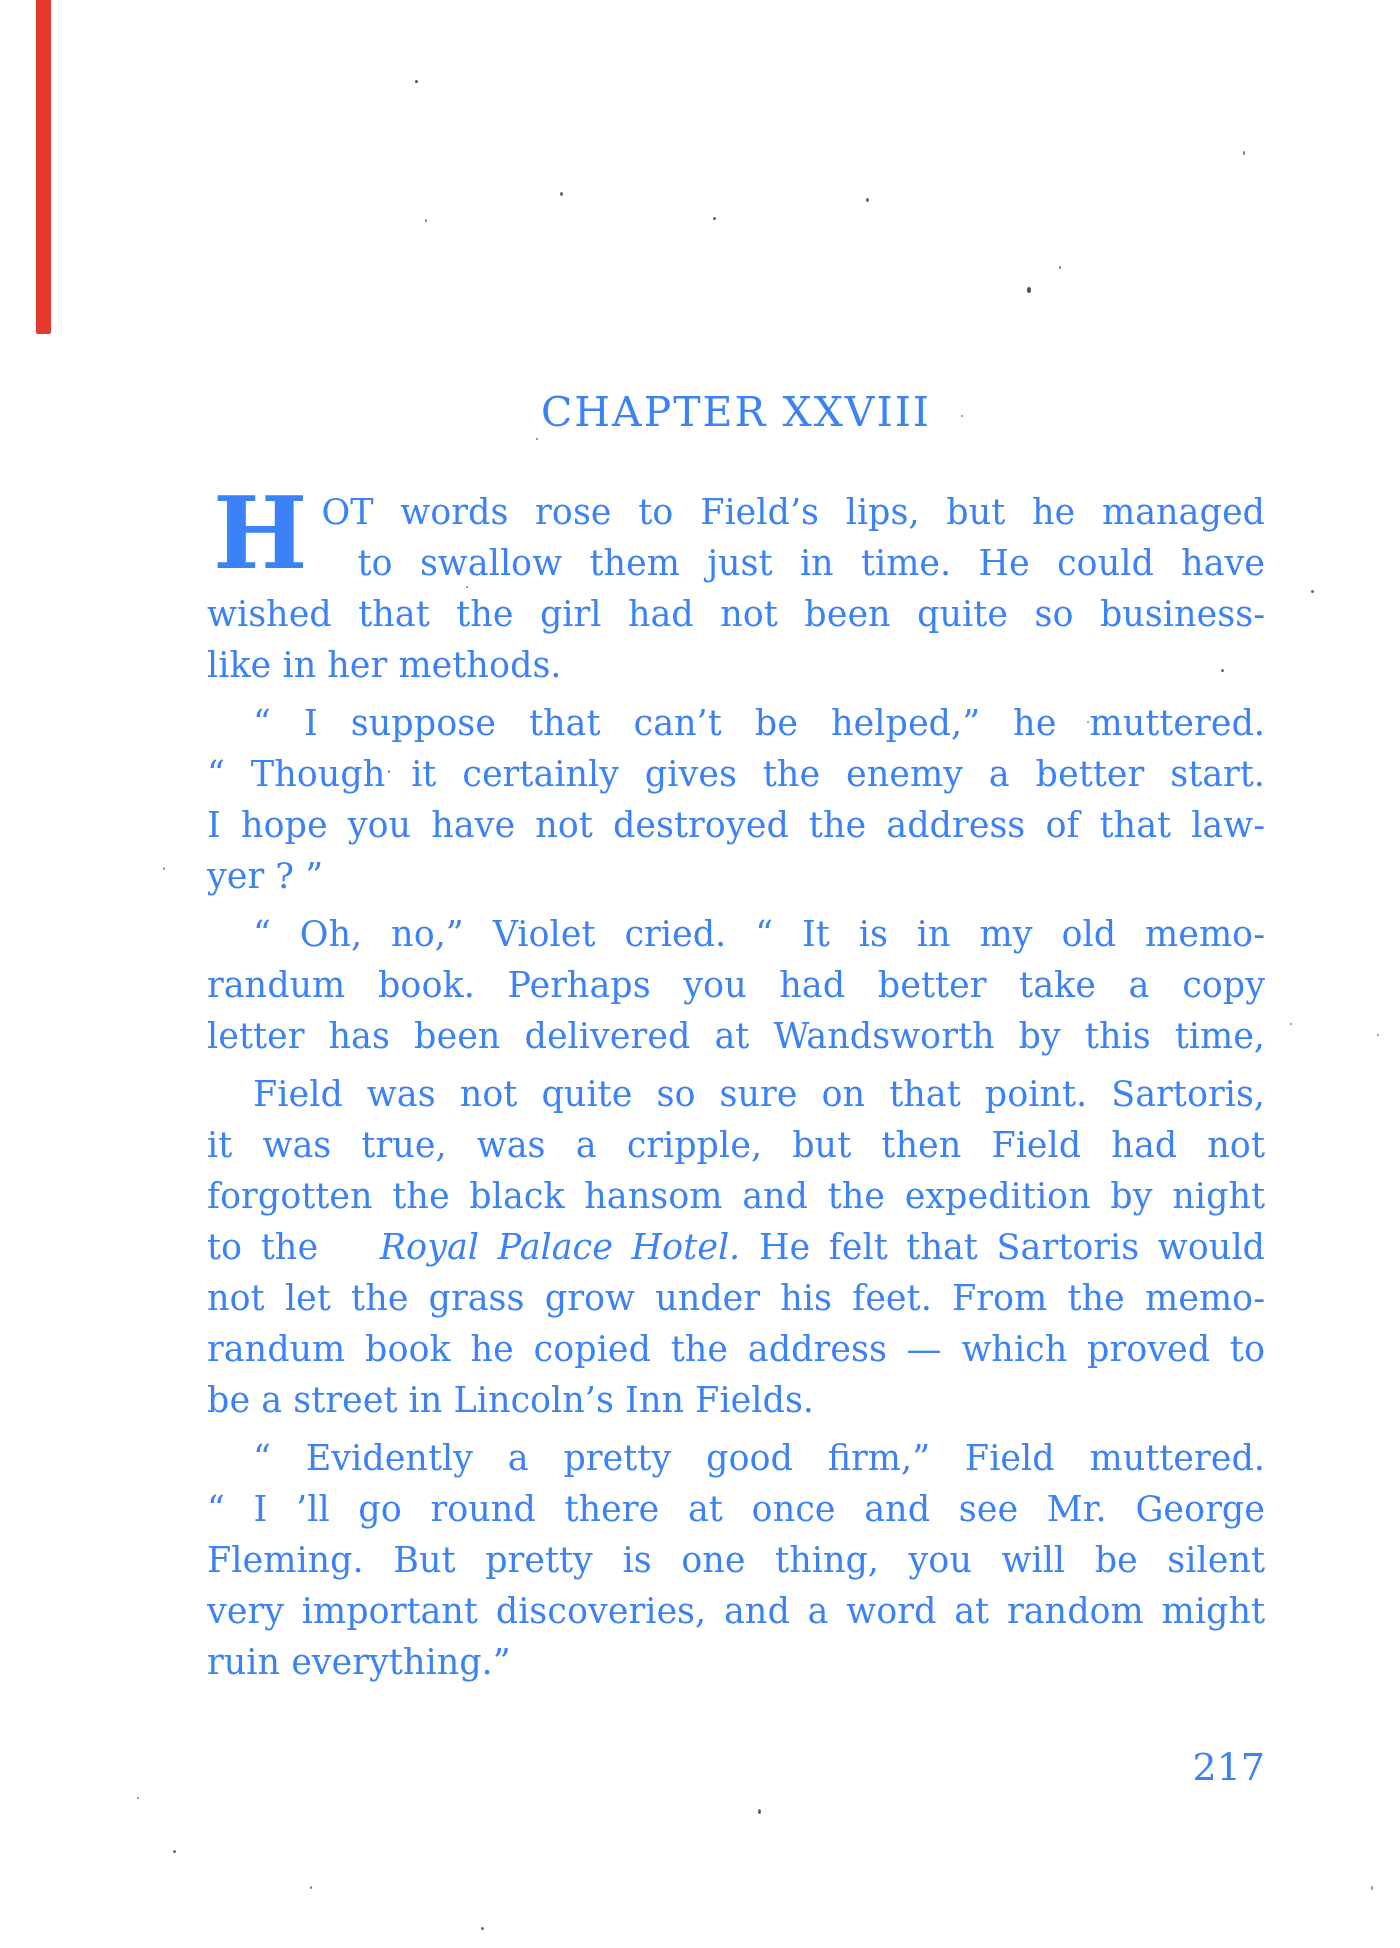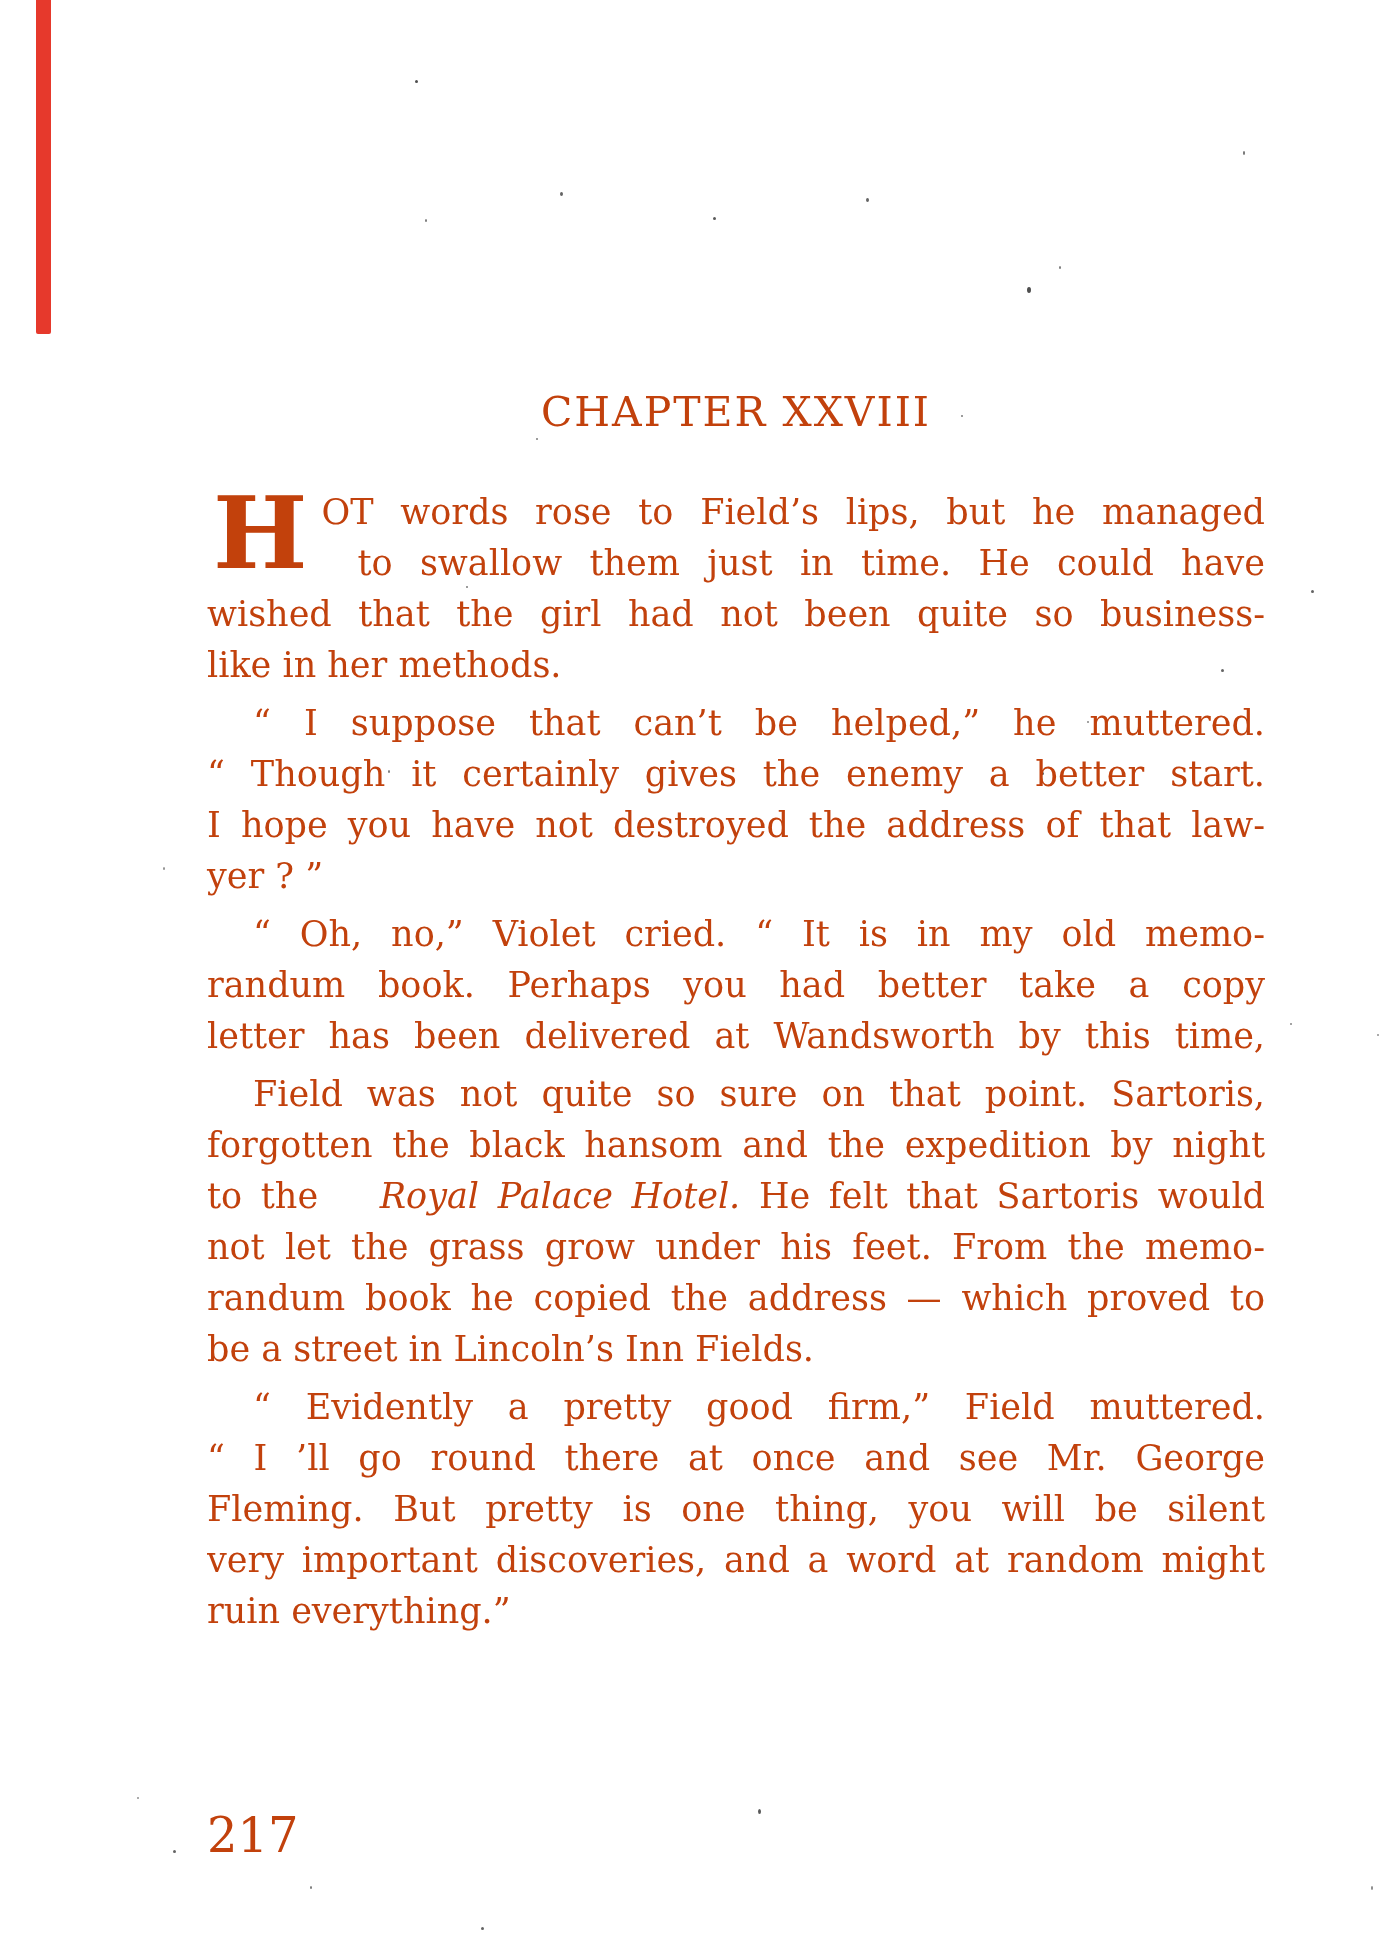--- a/index.html
+++ b/index.html
@@ -1,34 +1,34 @@
 <!DOCTYPE html>
 <html><head>
 <meta charset="utf-8">
 <style>
   html,body{margin:0;padding:0;background:#ffffff;}
   .page{position:relative;width:1400px;height:1948px;background:#ffffff;overflow:hidden;
-        font-family:"DejaVu Serif","Liberation Serif",serif;color:#c2410c;}
+        font-family:"DejaVu Serif","Liberation Serif",serif;color:#3b82f6;}
   .red-stripe{position:absolute;left:36px;top:0;width:15px;height:334px;
         background:#e6392c;border-radius:0 0 2px 2px;}
   .chapter-heading{position:absolute;left:207px;top:388px;width:1058px;margin:0;
         font-size:41px;font-weight:normal;letter-spacing:2px;text-align:center;
         line-height:48px;white-space:nowrap;}
   .text-block{position:absolute;left:207px;top:487px;width:1058px;}
   .para{margin:0;padding:0;}
   .line{font-size:35px;line-height:51px;height:51px;white-space:nowrap;}
   .jl{text-align:justify;text-align-last:justify;white-space:normal;overflow:hidden;}
   .last{text-align:left;white-space:nowrap;}
   .indent{padding-left:46px;margin-top:7px;}
   .pad2{padding-left:36px;}
   .dropcap{float:left;font-size:100px;line-height:84px;font-weight:bold;
         margin:4px 14px 0 6px;}
   .it{font-style:italic;margin-left:43px;}
-  .page-number{position:absolute;left:207px;top:1812px;width:1058px;
-        text-align:left;font-size:48px;line-height:46px;}
+  .page-number{position:absolute;left:207px;top:1744px;width:1058px;
+        text-align:right;font-size:38px;line-height:46px;}
   .sp{position:absolute;display:block;background:#222;border-radius:50%;}
 </style>
 </head>
 <body>
 
 <div class="page">
 
   <div class="red-stripe"></div>
 
   <i class="sp" style="left:415px;top:80px;width:3px;height:3px;opacity:.8"></i>
@@ -77,20 +77,21 @@
     </div>
 
     <div class="para">
       <div class="line jl indent">“ Oh, no,” Violet cried.  “ It is in my old memo-</div>
       <div class="line jl">randum book.  Perhaps you had better take a copy</div>
       <div class="line jl">letter has been delivered at Wandsworth by this time,</div>
     </div>
 
     <div class="para">
       <div class="line jl indent">Field was not quite so sure on that point.  Sartoris,</div>
+      <div class="line jl">it was true, was a cripple, but then Field had not</div>
       <div class="line jl">forgotten the black hansom and the expedition by night</div>
       <div class="line jl"><span>to the </span><span class="it">Royal Palace Hotel.</span><span>  He felt that Sartoris would</span></div>
       <div class="line jl">not let the grass grow under his feet.  From the memo-</div>
       <div class="line jl">randum book he copied the address — which proved to</div>
       <div class="line last">be a street in Lincoln’s Inn Fields.</div>
     </div>
 
     <div class="para">
       <div class="line jl indent">“ Evidently a pretty good firm,” Field muttered.</div>
       <div class="line jl">“ I ’ll go round there at once and see Mr. George</div>

